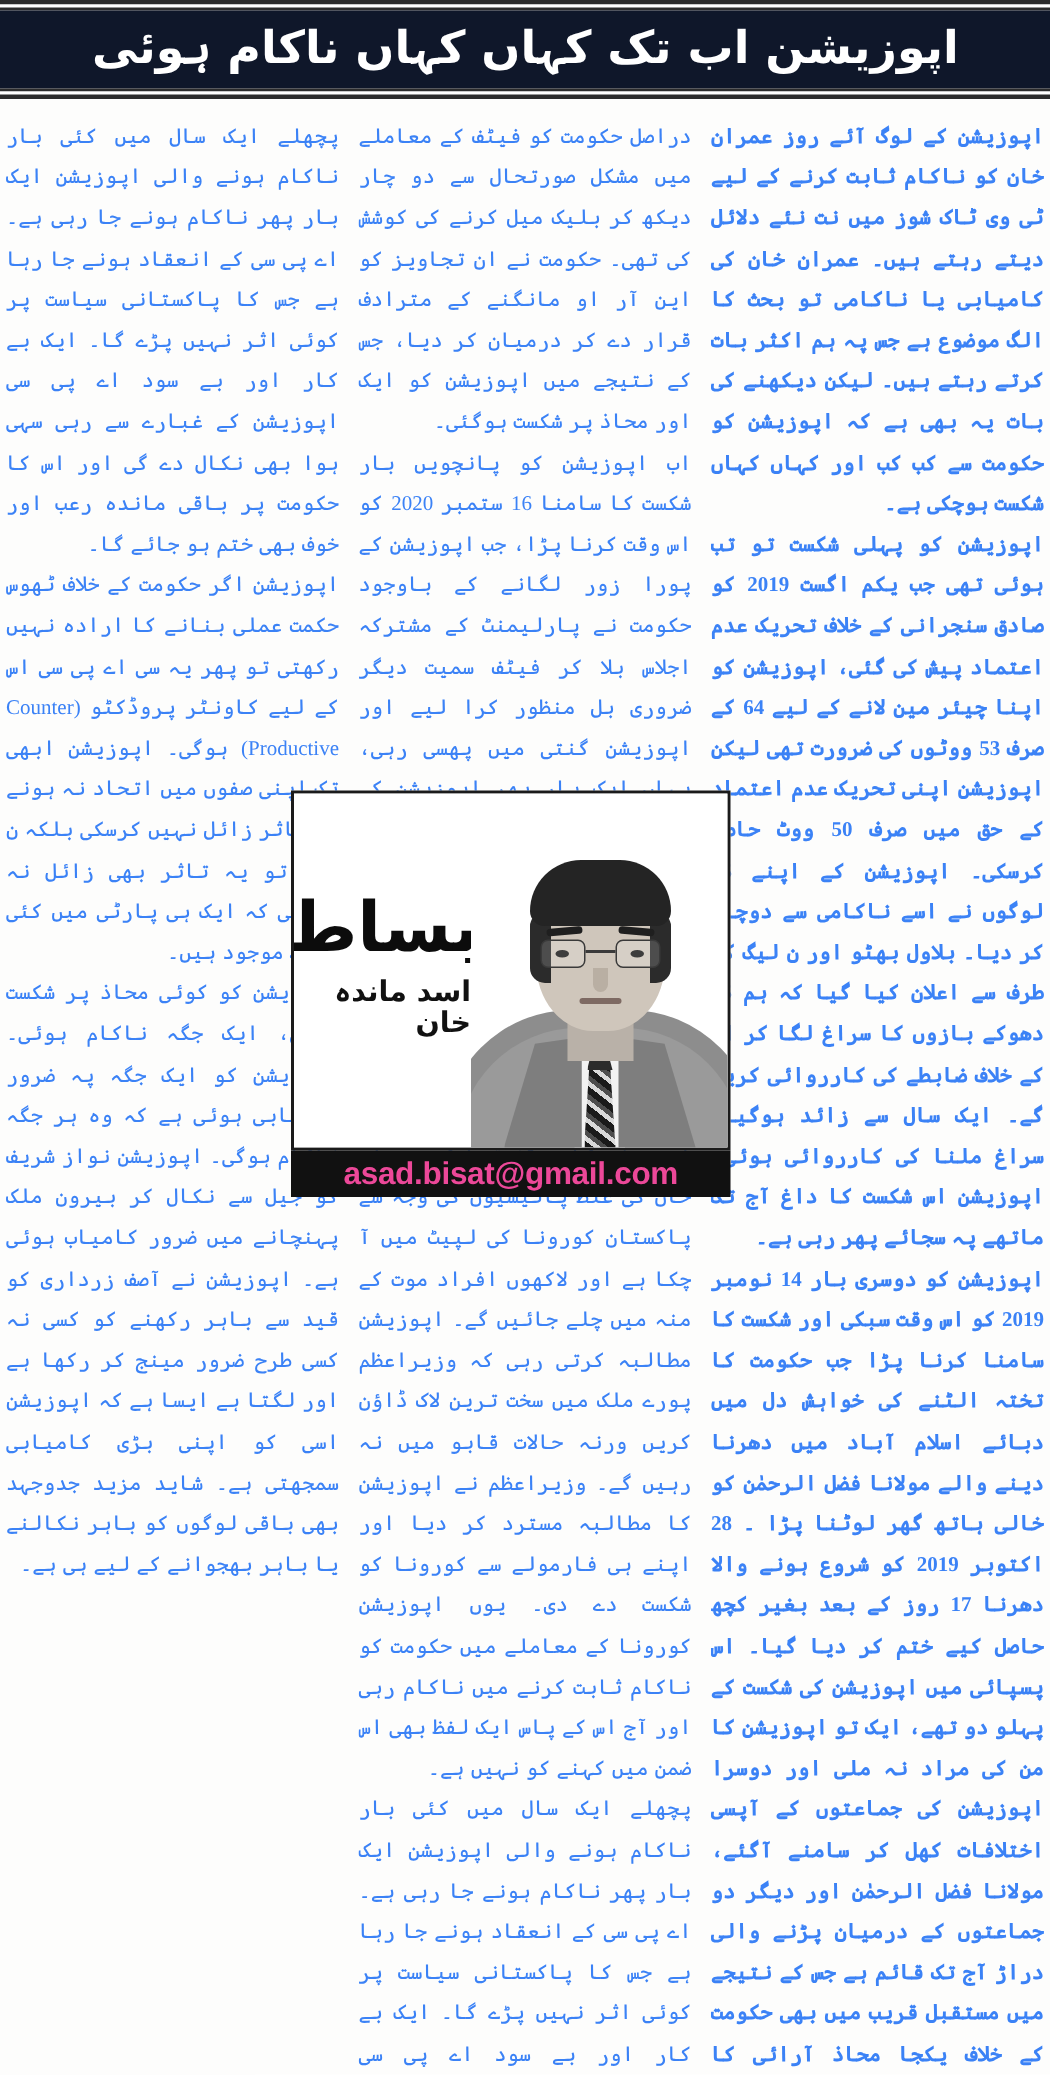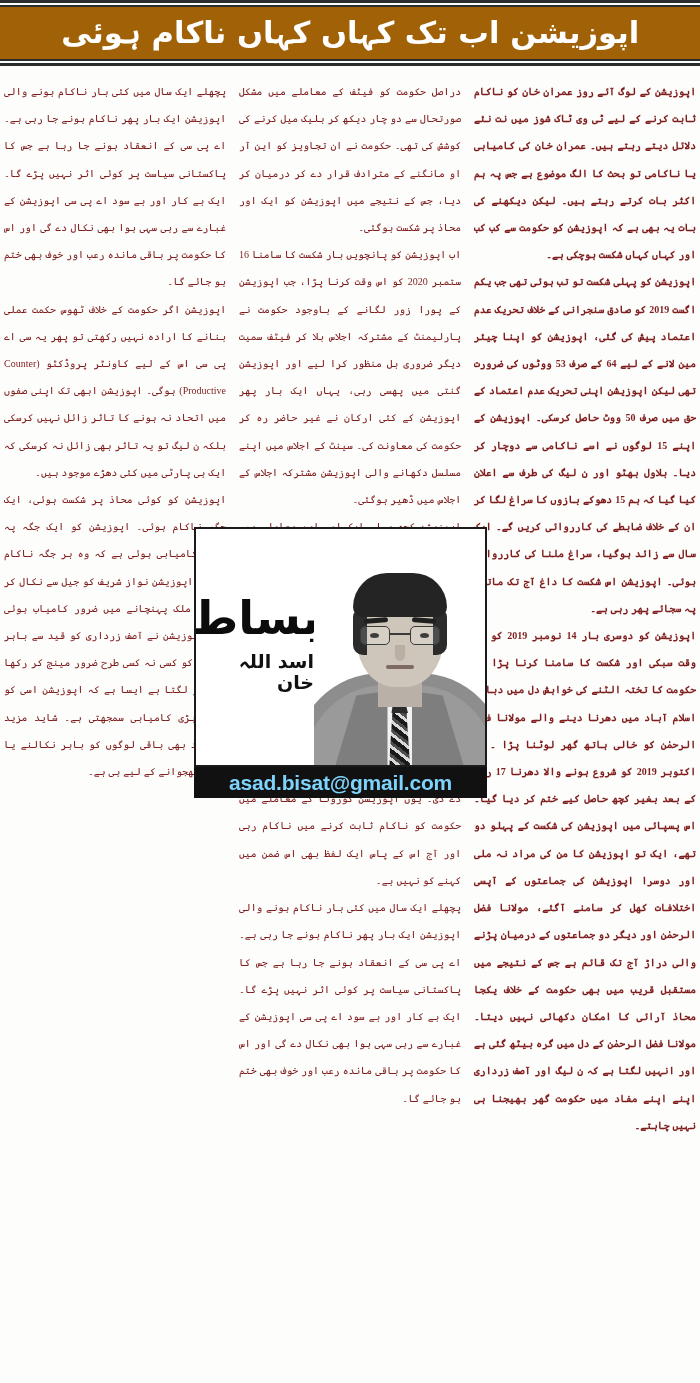--- a/index.html
+++ b/index.html
@@ -28,21 +28,21 @@
     width: 700px;
     background: #2c2c2c;
   }
   .rule-a { height: 3px; }
   .rule-b { height: 2px; }
   .rule-gap { height: 2px; background: #ffffff; }
 
   #headline-bar {
     width: 700px;
     height: 52px;
-    background: #a16207;
+    background: #0f172a;
     display: flex;
     align-items: center;
     justify-content: center;
     overflow: hidden;
     margin-left: 36px;
   }
   #headline-text {
     color: #ffffff;
     font-size: 30px;
     line-height: 1.15;
@@ -65,23 +65,23 @@
   }
 
   .col {
     position: absolute;
     top: 0;
     width: 222px;
     height: 1300px;
     direction: rtl;
     text-align: justify;
     text-justify: inter-word;
-    font-size: 10px;
+    font-size: 14px;
     line-height: 27.2px;
-    color: #7f1d1d;
+    color: #3b82f6;
     word-spacing: 0.5px;
     overflow: hidden;
   }
   #col-right { right: 0px; font-weight: bold; }
   #col-mid   { right: 235px; }
   #col-left  { right: 470px; }
 
   .col p {
     margin: 0 0 0 0;
     text-align: justify;
@@ -311,21 +311,21 @@
   }
 
   
   #email-bar {
     position: absolute;
     left: 194px;
     top: 767px;
     width: 293px;
     height: 31px;
     background: #111111;
-    color: #7dd3fc;
+    color: #ec4899;
     display: flex;
     align-items: center;
     justify-content: center;
     z-index: 6;
     direction: ltr;
   }
   #email-text {
     font-family: "Liberation Sans", "DejaVu Sans", sans-serif;
     font-size: 21px;
     font-weight: 700;
@@ -368,21 +368,21 @@
     <p>اپوزیشن اگر حکومت کے خلاف ٹھوس حکمت عملی بنانے کا ارادہ نہیں رکھتی تو پھر یہ سی اے پی سی اس کے لیے کاونٹر پروڈکٹو (Counter Productive) ہوگی۔ اپوزیشن ابھی تک اپنی صفوں میں اتحاد نہ ہونے کا تاثر زائل نہیں کرسکی بلکہ ن لیگ تو یہ تاثر بھی زائل نہ کرسکی کہ ایک ہی پارٹی میں کئی دھڑے موجود ہیں۔</p>
     <p>اپوزیشن کو کوئی محاذ پر شکست ہوئی، ایک جگہ ناکام ہوئی۔ اپوزیشن کو ایک جگہ پہ ضرور کامیابی ہوئی ہے کہ وہ ہر جگہ ناکام ہوگی۔ اپوزیشن نواز شریف کو جیل سے نکال کر بیرون ملک پہنچانے میں ضرور کامیاب ہوئی ہے۔ اپوزیشن نے آصف زرداری کو قید سے باہر رکھنے کو کسی نہ کسی طرح ضرور مینج کر رکھا ہے اور لگتا ہے ایسا ہے کہ اپوزیشن اسی کو اپنی بڑی کامیابی سمجھتی ہے۔ شاید مزید جدوجہد بھی باقی لوگوں کو باہر نکالنے یا باہر بھجوانے کے لیے ہی ہے۔</p>
   </div>
 
 </div>
 
 <div id="author-block">
 
   <div id="author-meta">
     <div id="column-title">بساط</div>
-    <div id="author-name">اسد اللہ خان</div>
+    <div id="author-name">اسد ماندہ خان</div>
   </div>
 
   <div id="portrait">
     <div class="p-shoulders"></div>
     <div class="p-shoulder-shade"></div>
     <div class="p-shirt"></div>
     <div class="p-lapel-l"></div>
     <div class="p-lapel-r"></div>
     <div class="p-tie"></div>
     <div class="p-knot"></div>

